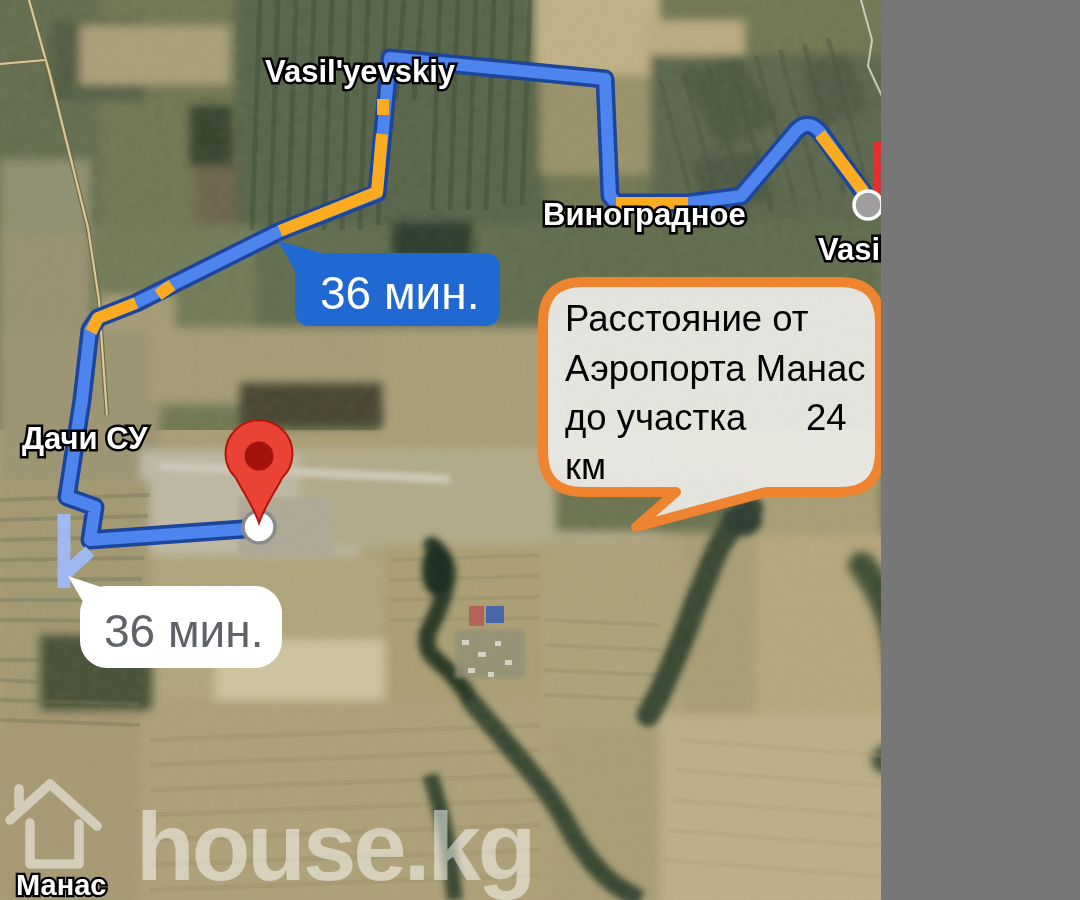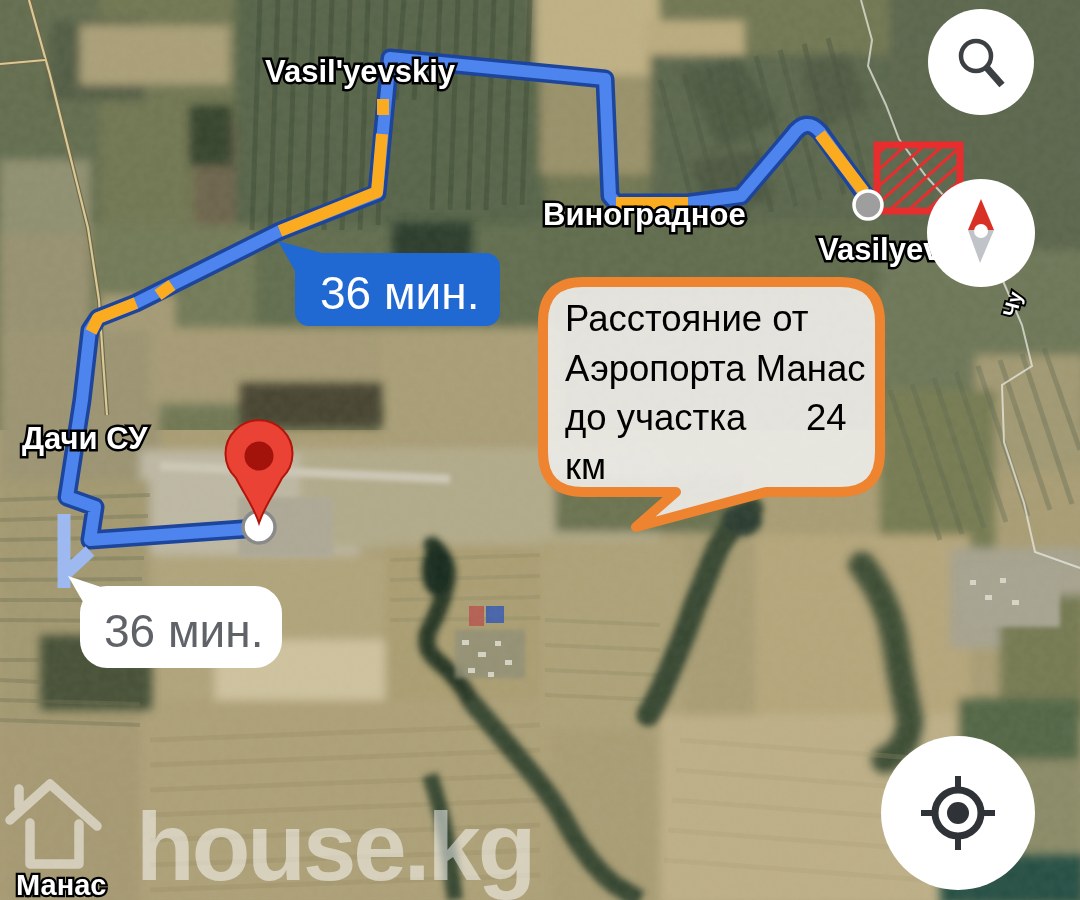--- a/index.html
+++ b/index.html
@@ -1,16 +1,16 @@
 <!DOCTYPE html>
 <html><head>
 <meta charset="utf-8">
 <style>
 html,body{margin:0;padding:0;background:#777;}
-#map{position:relative;width:1080px;height:900px;overflow:hidden;font-family:"Liberation Sans",sans-serif;}
+#map{position:relative;width:881px;height:900px;overflow:hidden;font-family:"Liberation Sans",sans-serif;}
 svg{display:block;}
 </style>
 </head>
 <body>
 <div id="map">
 <svg width="1080" height="900" viewBox="0 0 1080 900" xmlns="http://www.w3.org/2000/svg">
 <defs>
 <filter id="b8" x="-30%" y="-30%" width="160%" height="160%">
           <feGaussianBlur stdDeviation="8"></feGaussianBlur>
         </filter>

